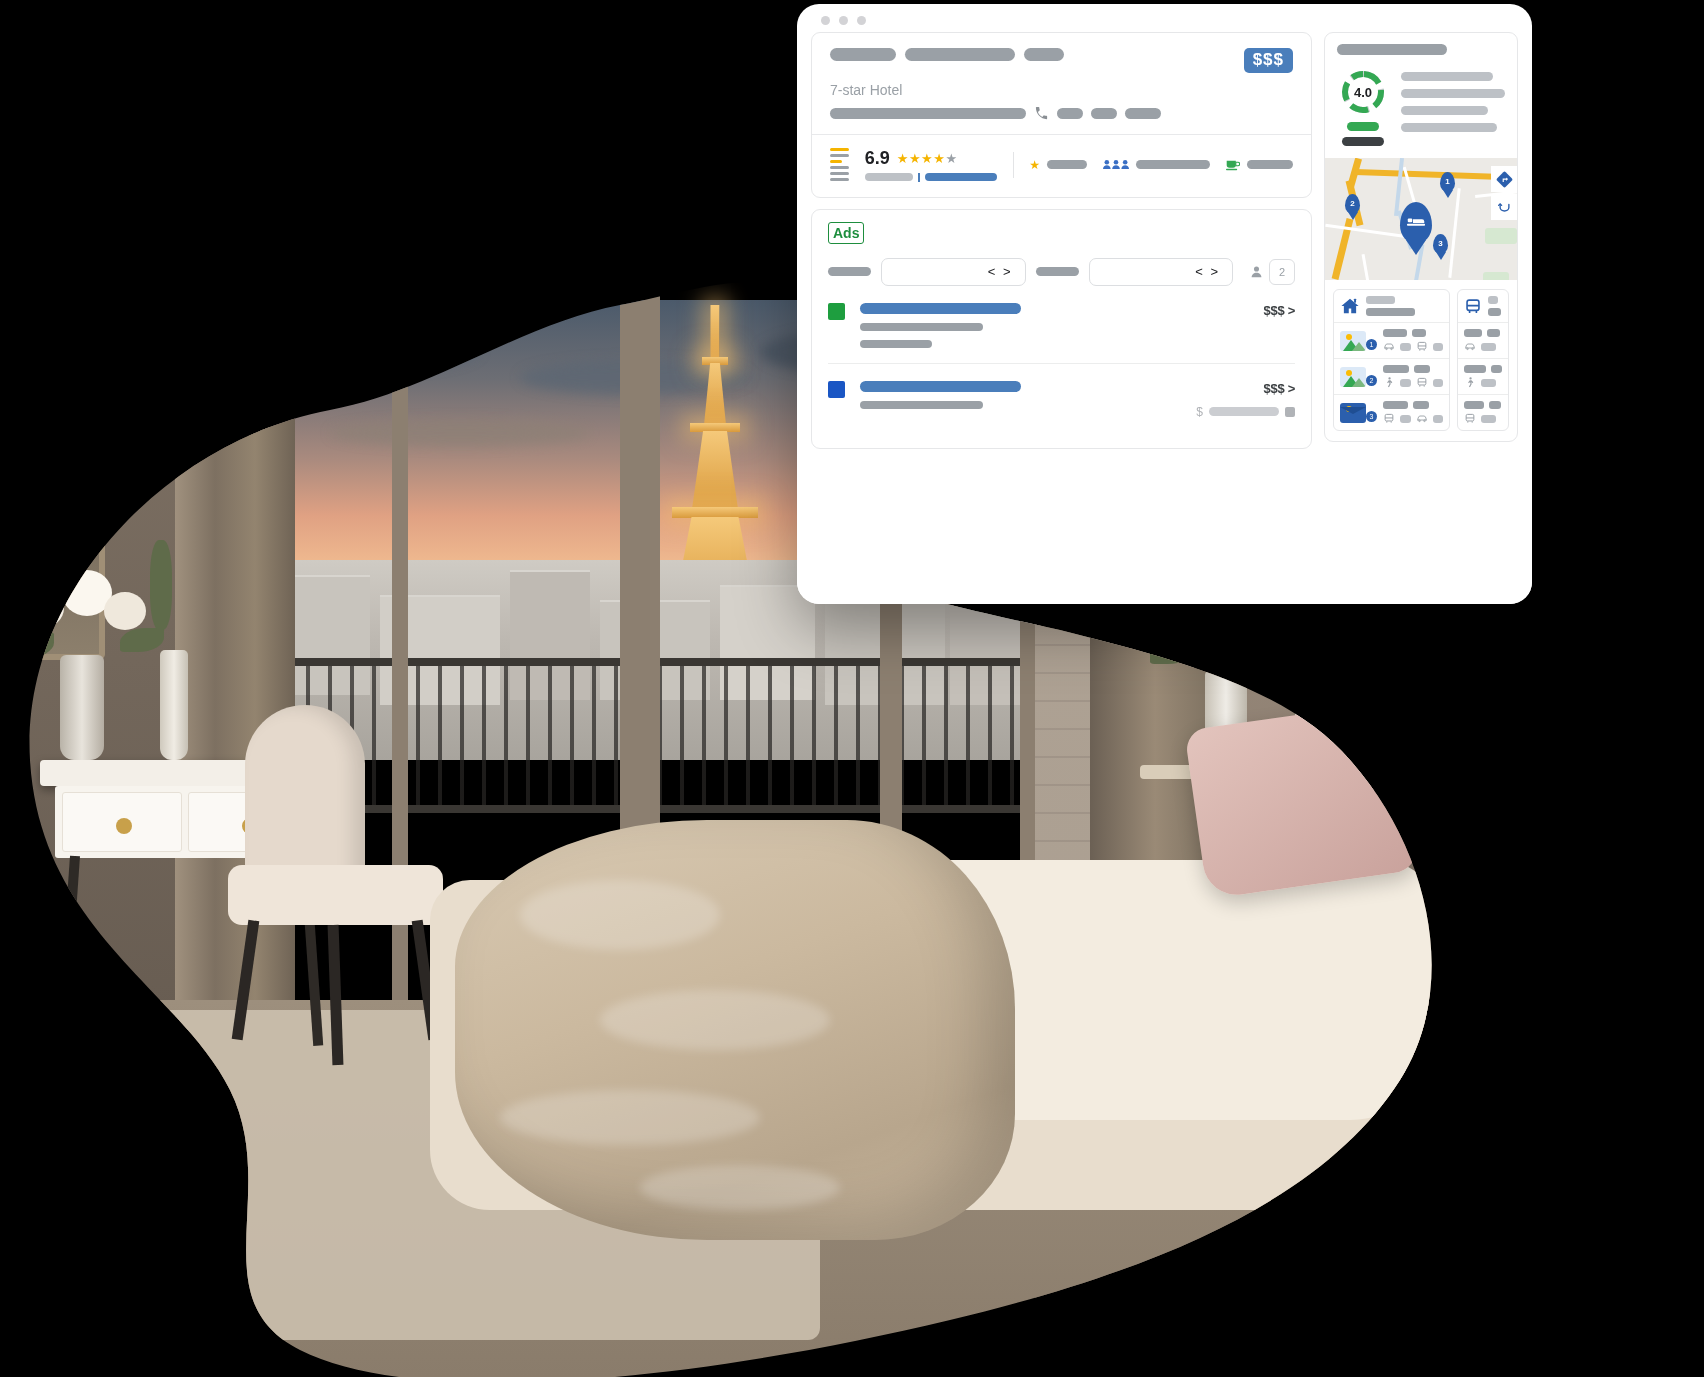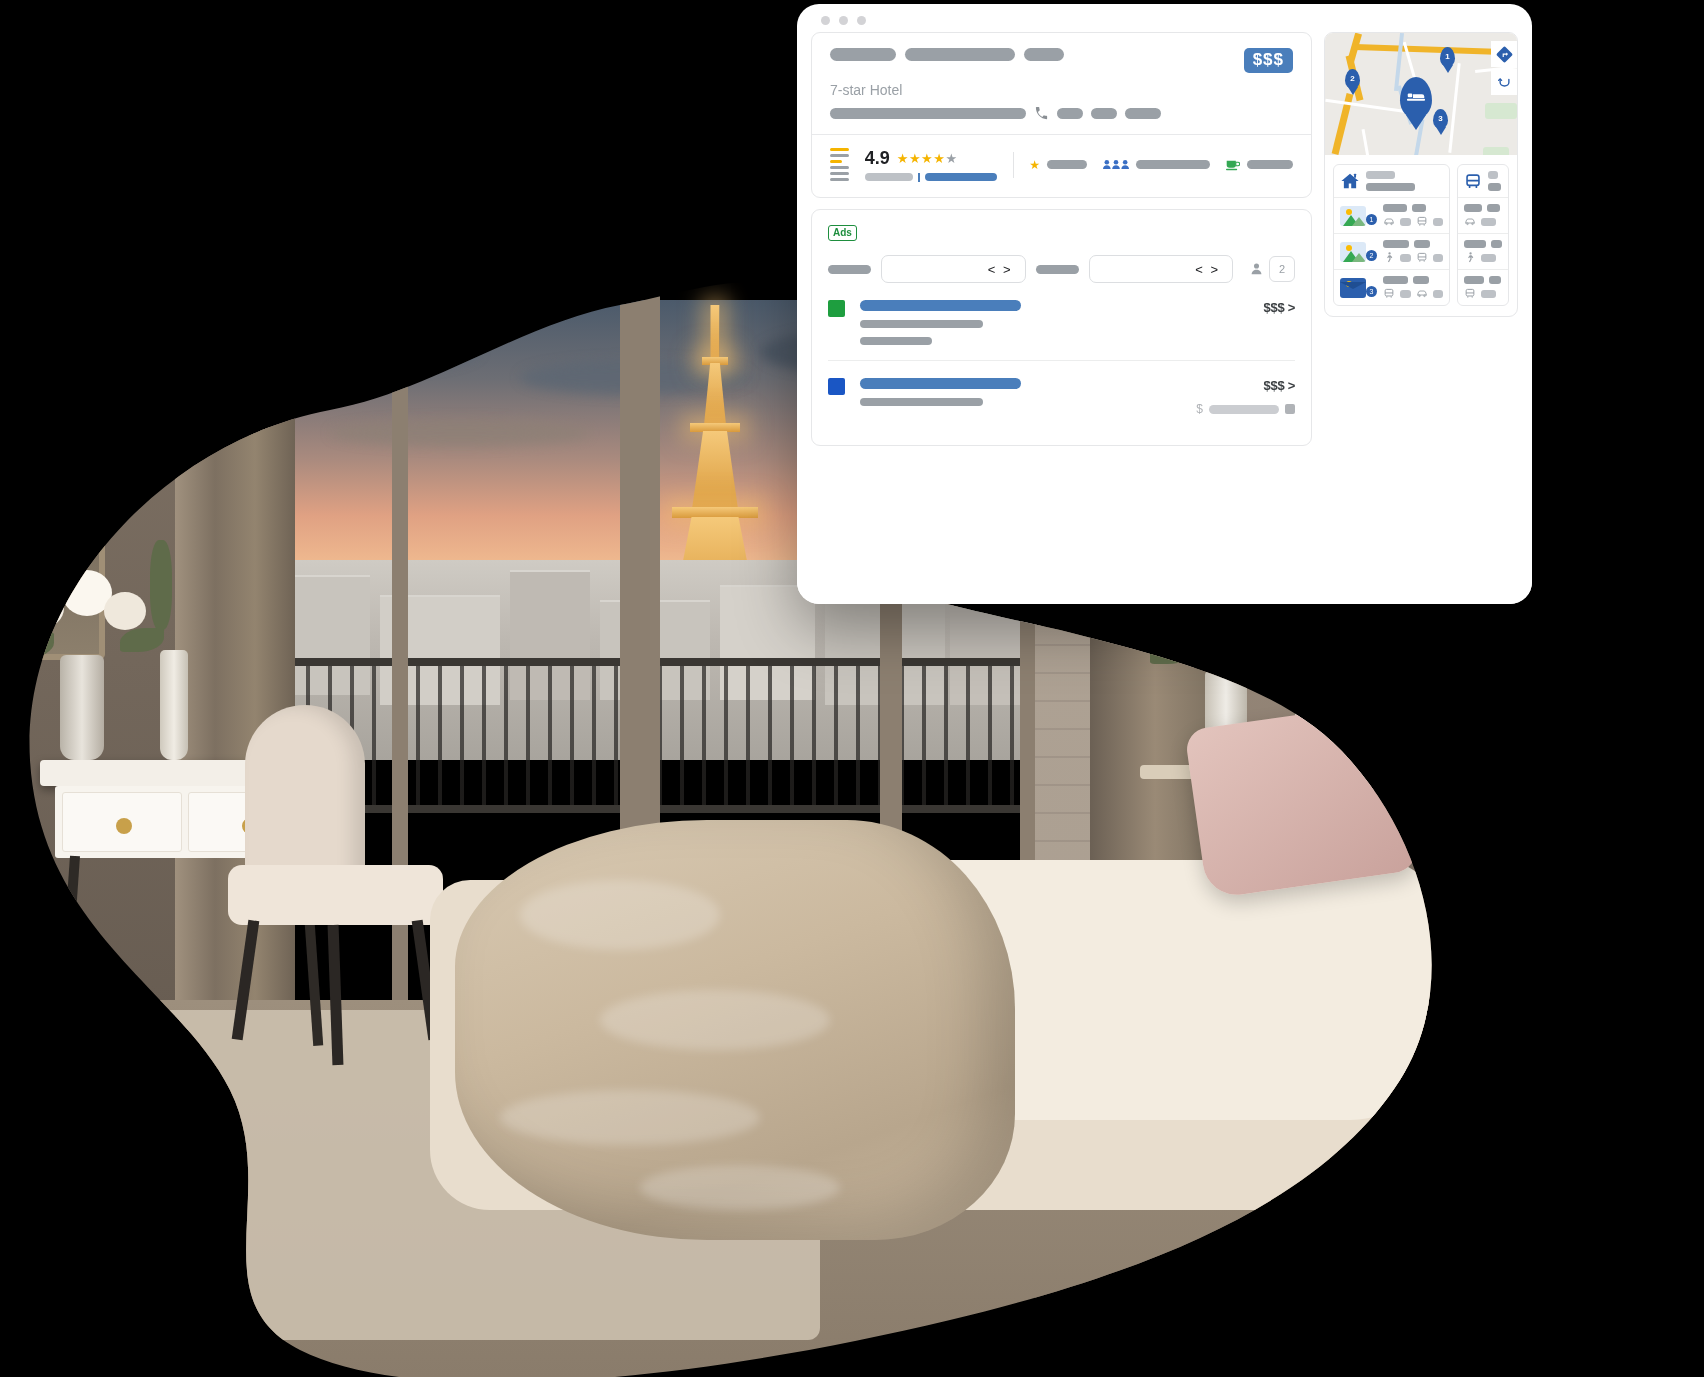--- a/index.html
+++ b/index.html
@@ -189,21 +189,21 @@
   .vsep { width:1px; height:26px; background:#e3e4e6; }
   .amen { display:flex; align-items:center; gap:7px; }
   .amen .bar1 { width:40px; height:9px; }
   .amen .bar2 { width:74px; height:9px; }
   .amen .bar3 { width:46px; height:9px; }
 
   
   .ads-card { margin-top:11px; padding:12px 16px 14px 16px; }
   .ads-tag {
     display:inline-block; border:1.5px solid #1e8e3e; color:#1e8e3e;
-    font-size:10px; font-weight:700; padding:0px 4px; border-radius:3px; line-height:1.45;
+    font-size:14px; font-weight:700; padding:0px 4px; border-radius:3px; line-height:1.45;
   }
   .ads-filters { display:flex; align-items:center; gap:10px; margin-top:14px; }
   .ads-filters .lbl { width:45px; height:9px; }
   .datebox {
     width:150px; height:28px; border:1px solid #dcdee1; border-radius:7px;
     display:flex; align-items:center; justify-content:flex-end; padding-right:12px;
     color:#202124; font-size:13px; letter-spacing:2px;
   }
   .guests { display:flex; align-items:center; gap:7px; margin-left:8px; }
   .guestbox {
@@ -416,21 +416,21 @@
               <div class="hist">
                 <i style="width:100%;background:#f5b400"></i>
                 <i style="width:100%;background:#9aa0a6"></i>
                 <i style="width:62%;background:#f5b400"></i>
                 <i style="width:100%;background:#9aa0a6"></i>
                 <i style="width:100%;background:#9aa0a6"></i>
                 <i style="width:100%;background:#9aa0a6"></i>
               </div>
               <div>
                 <div style="display:flex;align-items:center;gap:7px;">
-                  <span class="rate-num">4.9</span>
+                  <span class="rate-num">6.9</span>
                   <span class="stars">★★★★<span class="dim">★</span></span>
                 </div>
                 <div class="rbars">
                   <span class="b1"></span>
                   <span class="sep"></span>
                   <span class="b2"></span>
                 </div>
               </div>
               <div class="vsep"></div>
               <div class="amen">
@@ -503,20 +503,42 @@
                   <span class="sb1"></span>
                   <span class="sb2"></span>
                 </div>
               </div>
             </div>
           </div>
         </div>
 
         <div class="pane-right">
           <div class="card-box" style="overflow:hidden;">
+            <div class="rp-card">
+              <div class="skel rp-title"></div>
+              <div class="gauge-row">
+                <div class="gauge-col">
+                  <div class="gauge">
+                    <svg width="48" height="48" viewBox="0 0 48 48">
+                      <circle cx="24" cy="24" r="18" fill="none" stroke="#c9cdd1" stroke-width="6" stroke-dasharray="18 7"></circle>
+                      <circle cx="24" cy="24" r="18" fill="none" stroke="#34A853" stroke-width="6" stroke-dasharray="18 7" stroke-dashoffset="-26"></circle>
+                    </svg>
+                    <div class="val">4.0</div>
+                  </div>
+                  <div class="pill-green"></div>
+                  <div class="pill-dark"></div>
+                </div>
+                <div class="rp-lines">
+                  <i style="width:88%"></i>
+                  <i style="width:100%"></i>
+                  <i style="width:84%"></i>
+                  <i style="width:92%"></i>
+                </div>
+              </div>
+            </div>
 
             <div class="map">
               <div class="road-y" style="left:26px;top:0;width:7px;height:30px;transform:rotate(16deg);"></div>
               <div class="road-y" style="left:26px;top:22px;width:7px;height:46px;transform:rotate(-14deg);"></div>
               <div class="road-y" style="left:14px;top:60px;width:7px;height:62px;transform:rotate(14deg);"></div>
               <div class="road-y" style="left:30px;top:14px;width:176px;height:6px;transform:rotate(2deg);"></div>
               <div class="road" style="left:86px;top:8px;width:3px;height:60px;transform:rotate(-16deg);"></div>
               <div class="road" style="left:0;top:72px;width:90px;height:3px;transform:rotate(8deg);"></div>
               <div class="road" style="left:128px;top:30px;width:3px;height:90px;transform:rotate(6deg);"></div>
               <div class="road" style="left:40px;top:96px;width:3px;height:40px;transform:rotate(-10deg);"></div>

